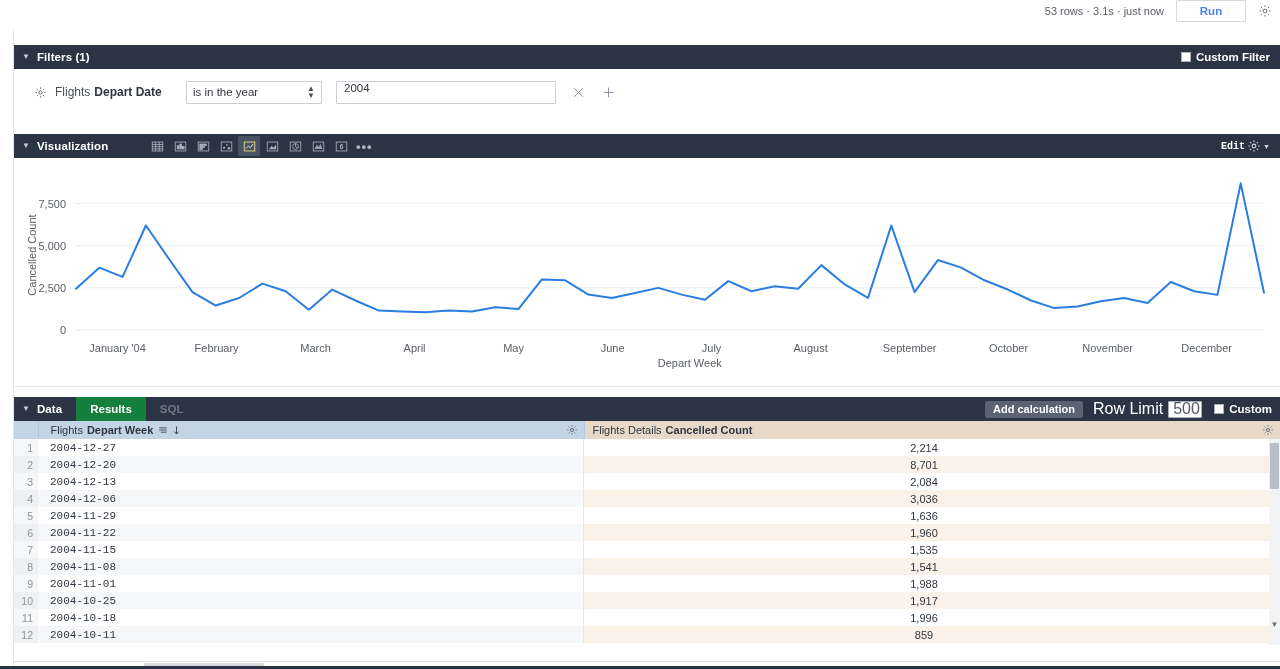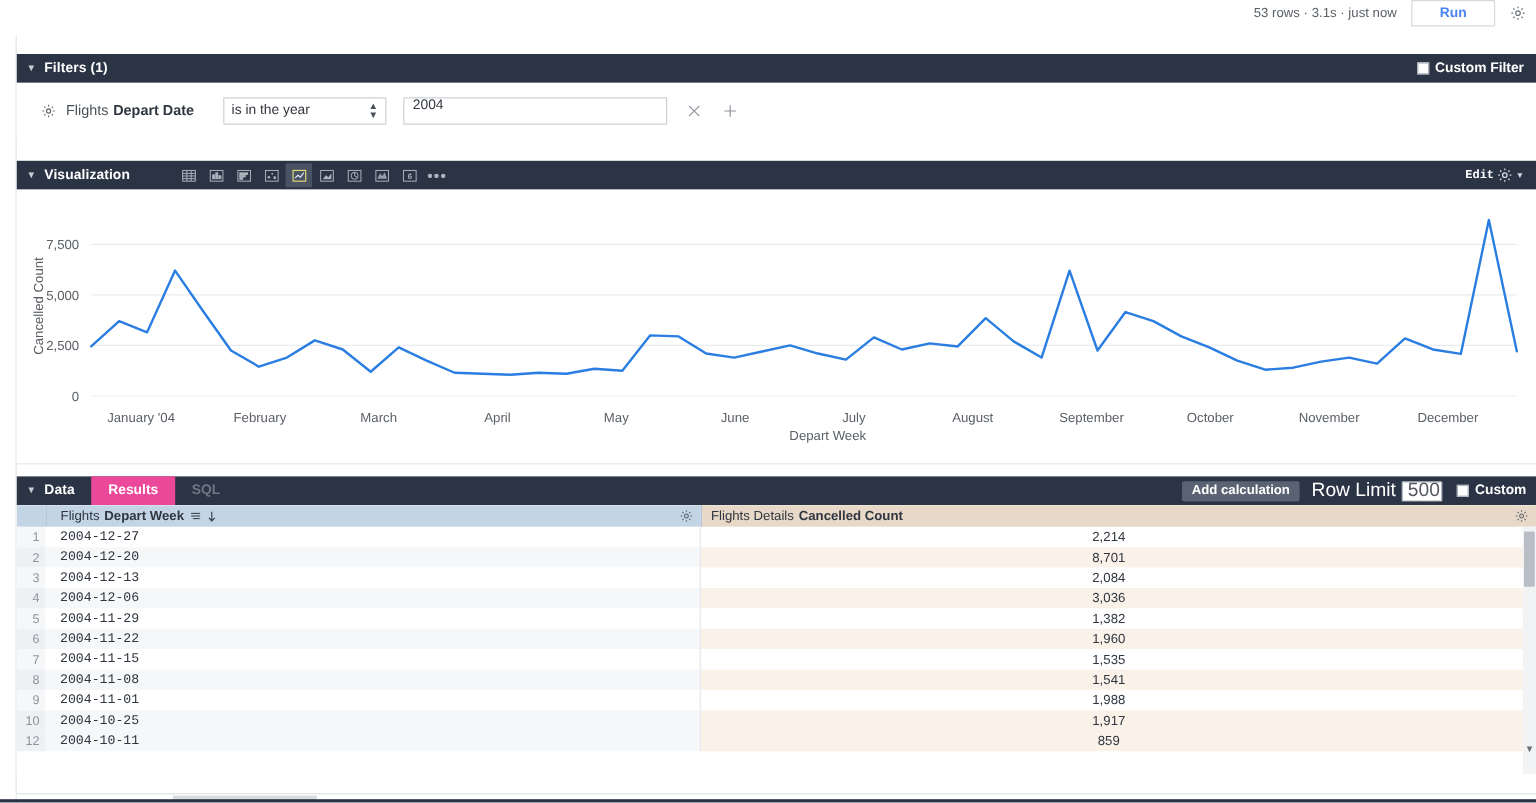--- a/index.html
+++ b/index.html
@@ -210,21 +210,21 @@
   .data-tabs { display: flex; height: 24px; margin-left: 14px; }
   .data-tab {
     padding: 0 14px;
     height: 24px;
     display: flex;
     align-items: center;
     font-size: 11.5px;
     font-weight: bold;
     color: #6f7785;
   }
-  .data-tab.active { background: #ec4899; color: #ffffff; }
+  .data-tab.active { background: #15803d; color: #ffffff; }
   .addcalc {
     height: 17px;
     background: #5a6273;
     color: #ffffff;
     font-size: 11px;
     font-weight: bold;
     display: flex;
     align-items: center;
     padding: 0 8px;
     border-radius: 2px;
@@ -600,21 +600,21 @@
             <tr class="even">
               <td class="c-idx">4</td>
               <td class="c-dim">2004-12-06</td>
               <td class="c-gap"></td>
               <td class="c-val">3,036</td>
             </tr>
             <tr class="odd">
               <td class="c-idx">5</td>
               <td class="c-dim">2004-11-29</td>
               <td class="c-gap"></td>
-              <td class="c-val">1,382</td>
+              <td class="c-val">1,636</td>
             </tr>
             <tr class="even">
               <td class="c-idx">6</td>
               <td class="c-dim">2004-11-22</td>
               <td class="c-gap"></td>
               <td class="c-val">1,960</td>
             </tr>
             <tr class="odd">
               <td class="c-idx">7</td>
               <td class="c-dim">2004-11-15</td>
@@ -631,20 +631,26 @@
               <td class="c-idx">9</td>
               <td class="c-dim">2004-11-01</td>
               <td class="c-gap"></td>
               <td class="c-val">1,988</td>
             </tr>
             <tr class="even">
               <td class="c-idx">10</td>
               <td class="c-dim">2004-10-25</td>
               <td class="c-gap"></td>
               <td class="c-val">1,917</td>
+            </tr>
+            <tr class="odd">
+              <td class="c-idx">11</td>
+              <td class="c-dim">2004-10-18</td>
+              <td class="c-gap"></td>
+              <td class="c-val">1,996</td>
             </tr>
             <tr class="even">
               <td class="c-idx">12</td>
               <td class="c-dim">2004-10-11</td>
               <td class="c-gap"></td>
               <td class="c-val">859</td>
             </tr>
           </tbody>
       </table>
 

